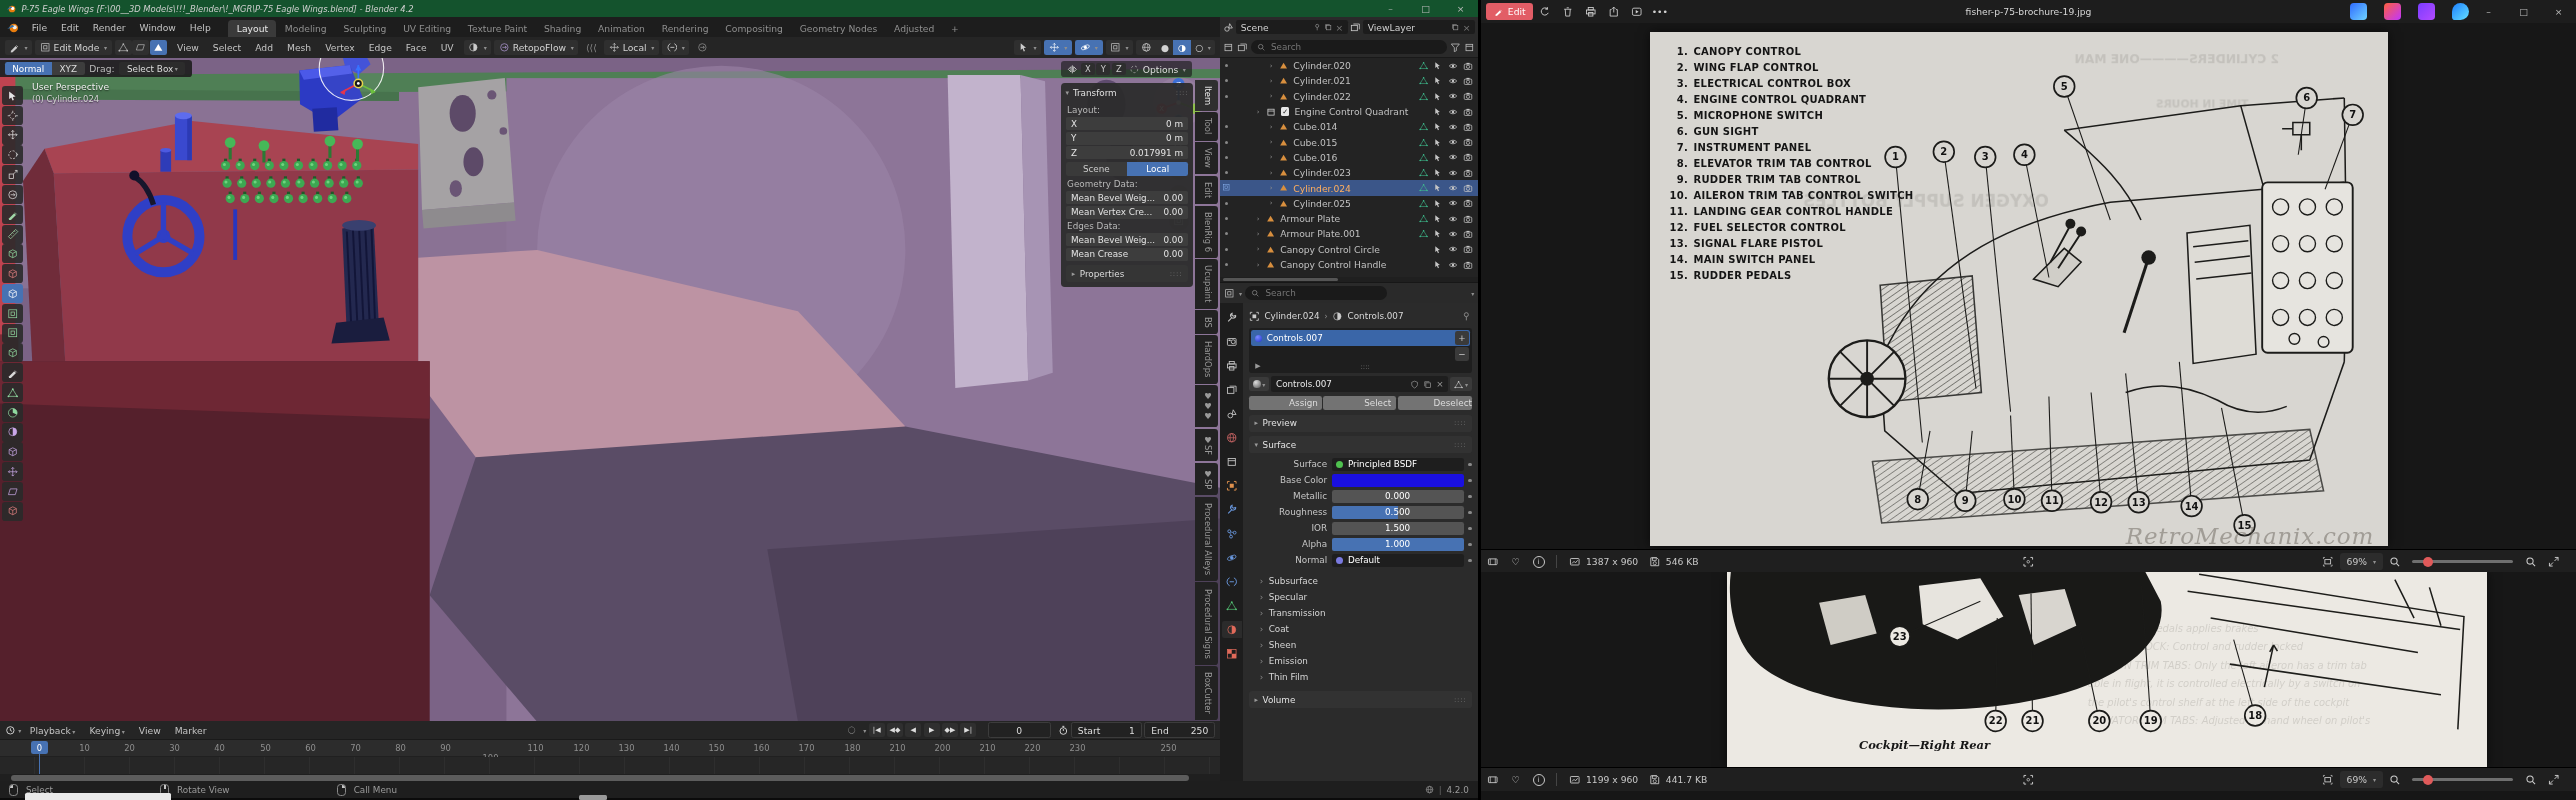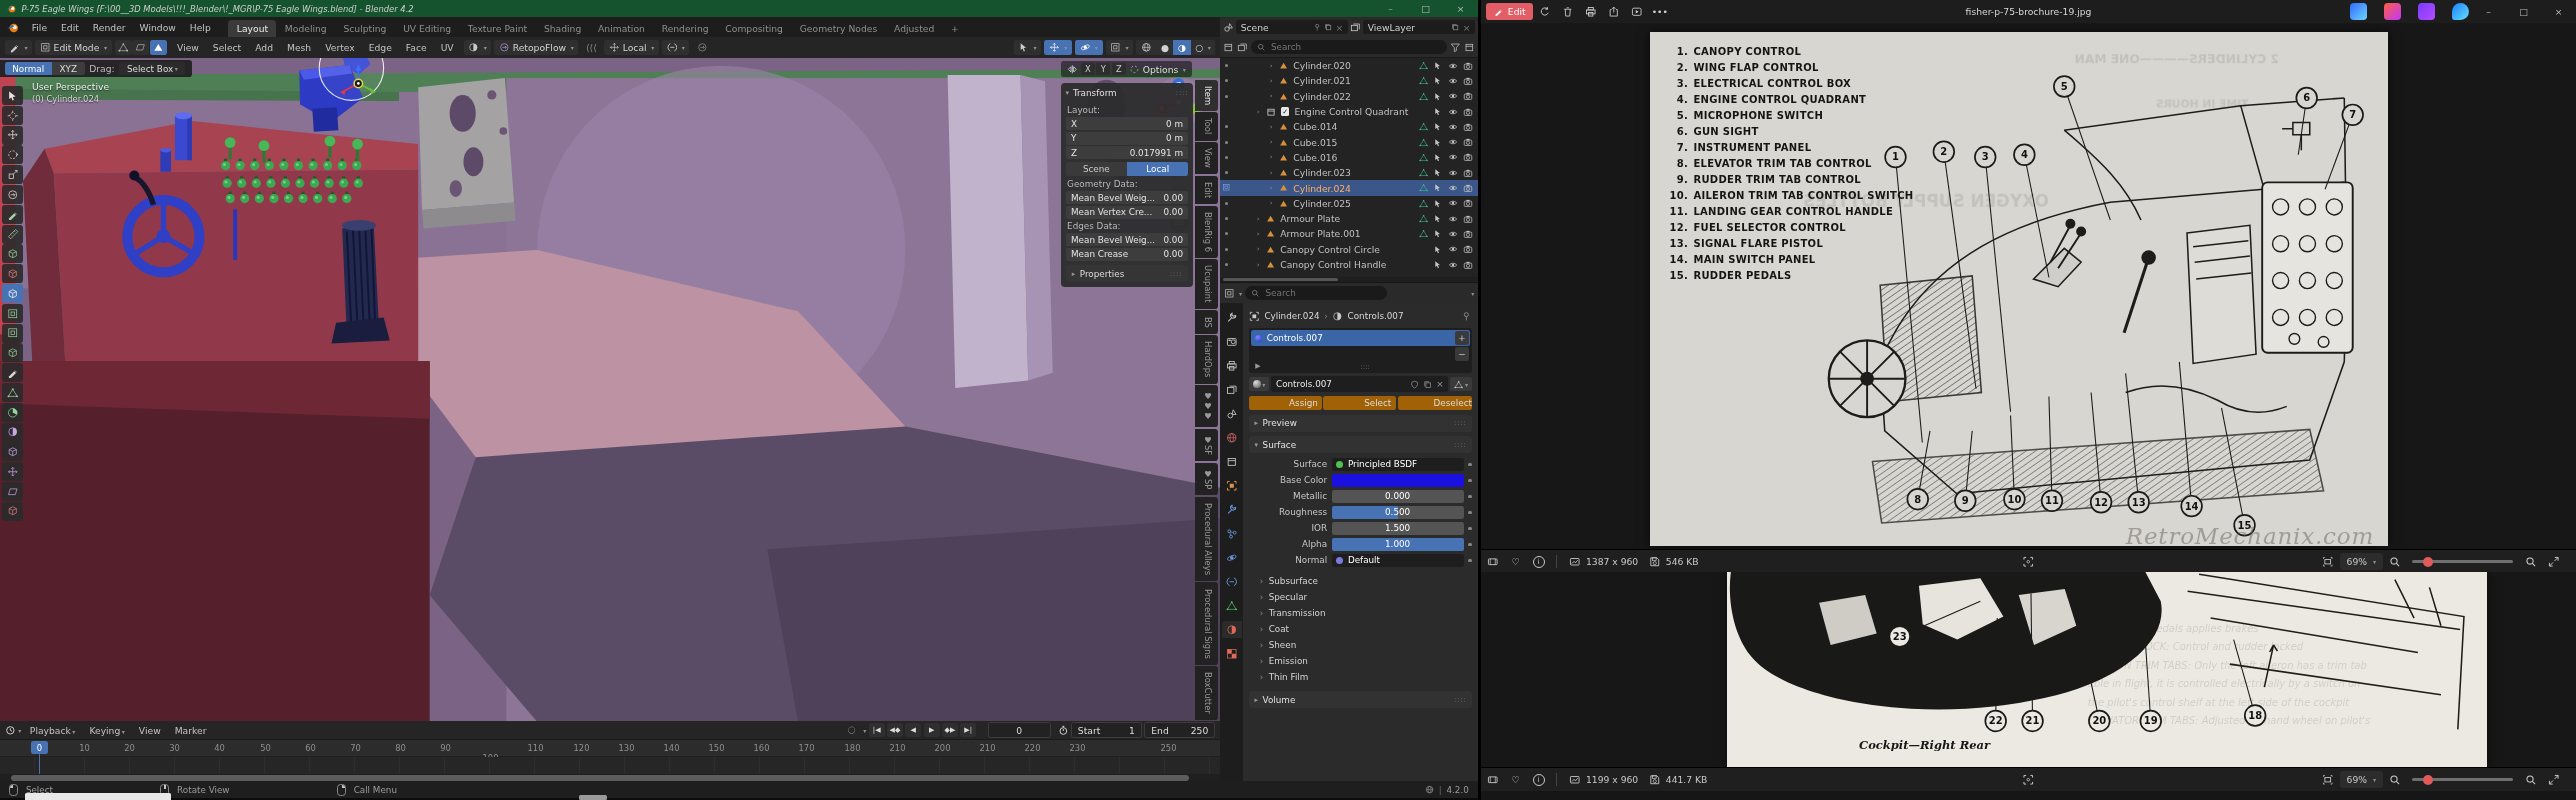--- a/index.html
+++ b/index.html
@@ -100,21 +100,21 @@
   .pr-main{flex:1;background:#2b2b2b;padding:4.6px 6.1px 0 6.1px;font-size:8.8px;}
   .crumb{display:flex;align-items:center;gap:4.6px;color:#d8d8d8;height:17px;}
   .slotbox{background:#1e1e1e;border-radius:3.1px;margin-top:3.1px;padding:2.3px;position:relative;height:40px;}
   .slotrow{height:15.3px;border-radius:2.3px;display:flex;align-items:center;gap:4.6px;padding:0 3.8px;color:#fff;}
   .slotrow.sel{background:#3a66a8;}
   .slotside{position:absolute;right:0px;top:3.1px;display:flex;flex-direction:column;gap:2.3px;right:3.1px;}
   .sq{width:14px;height:14px;background:#3a3a3a;border-radius:2.3px;display:flex;align-items:center;justify-content:center;color:#ccc;}
   .matfield{display:flex;align-items:center;gap:2.3px;margin-top:3.8px;}
   .matname{flex:1;background:#1e1e1e;height:15.3px;border-radius:2.3px;display:flex;align-items:center;gap:4.6px;padding:0 4.6px;color:#e8e8e8;}
   .btn3{display:flex;gap:1.5px;margin-top:3.8px;}
-  .btn3 div{flex:1;height:14.6px;background:#a16207;border-radius:2.3px;display:flex;align-items:center;justify-content:center;color:#ddd;padding-left:36px;}
+  .btn3 div{flex:1;height:14.6px;background:#737373;border-radius:2.3px;display:flex;align-items:center;justify-content:center;color:#ddd;padding-left:36px;}
   .panelh{height:17px;display:flex;align-items:center;gap:4.6px;color:#e2e2e2;margin-top:4.6px;background:#323232;border-radius:3.1px;padding:0 5.4px;}
   .prow{display:flex;align-items:center;height:16px;gap:4.6px;}
   .prow .lab{width:78px;text-align:right;color:#c6c6c6;flex:0 0 auto;}
   .wgt{flex:1;height:13px;border-radius:2.3px;background:#545454;position:relative;display:flex;align-items:center;justify-content:center;color:#fff;overflow:hidden;}
   .wgt .fill{position:absolute;left:0;top:0;bottom:0;background:#4772b3;}
   .wgt span{position:relative;z-index:2;font-size:8.8px;}
   .wgt.node{background:#1e1e1e;justify-content:flex-start;padding-left:4.6px;gap:4.6px;}
   .ndot{width:7px;height:7px;border-radius:50%;flex:0 0 auto;}
   .anim-dot{width:3.8px;height:3.8px;border-radius:50%;background:#8a8a8a;flex:0 0 auto;}
   .collap{height:16px;display:flex;align-items:center;gap:5.4px;color:#d5d5d5;padding-left:10.7px;}

